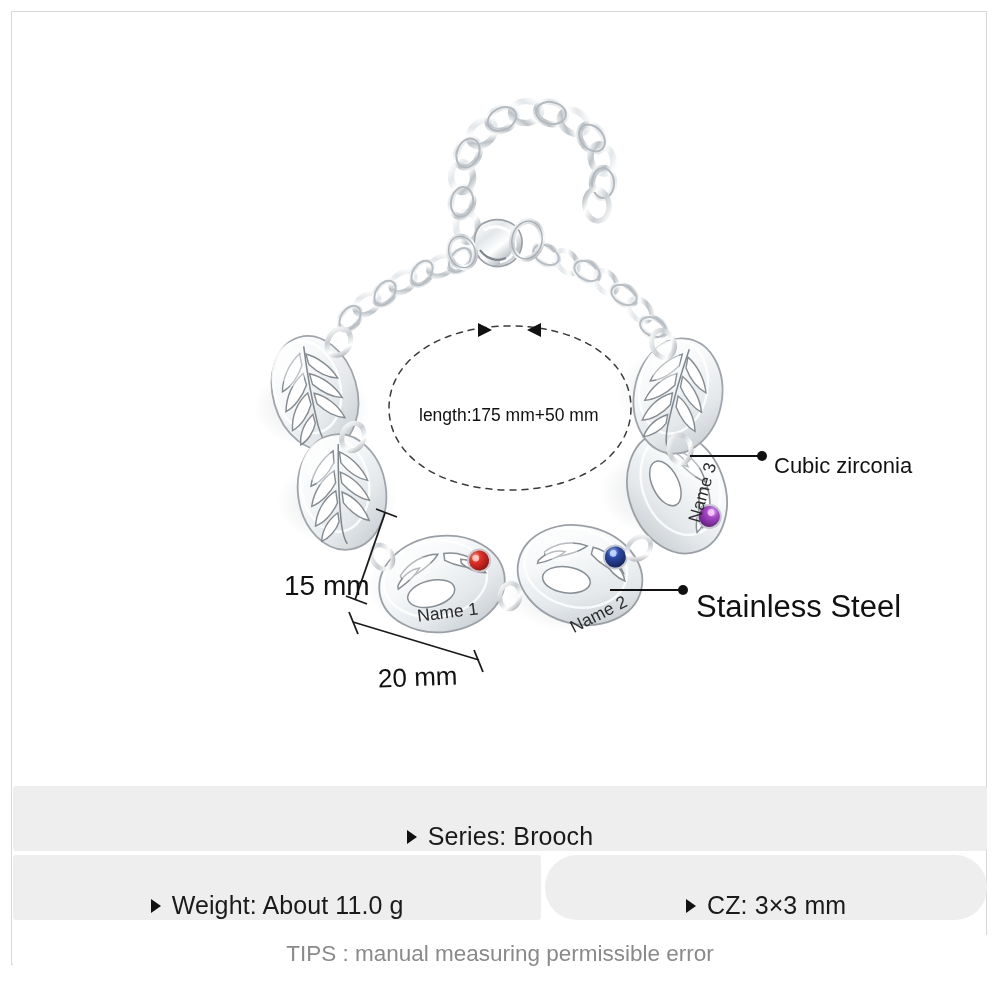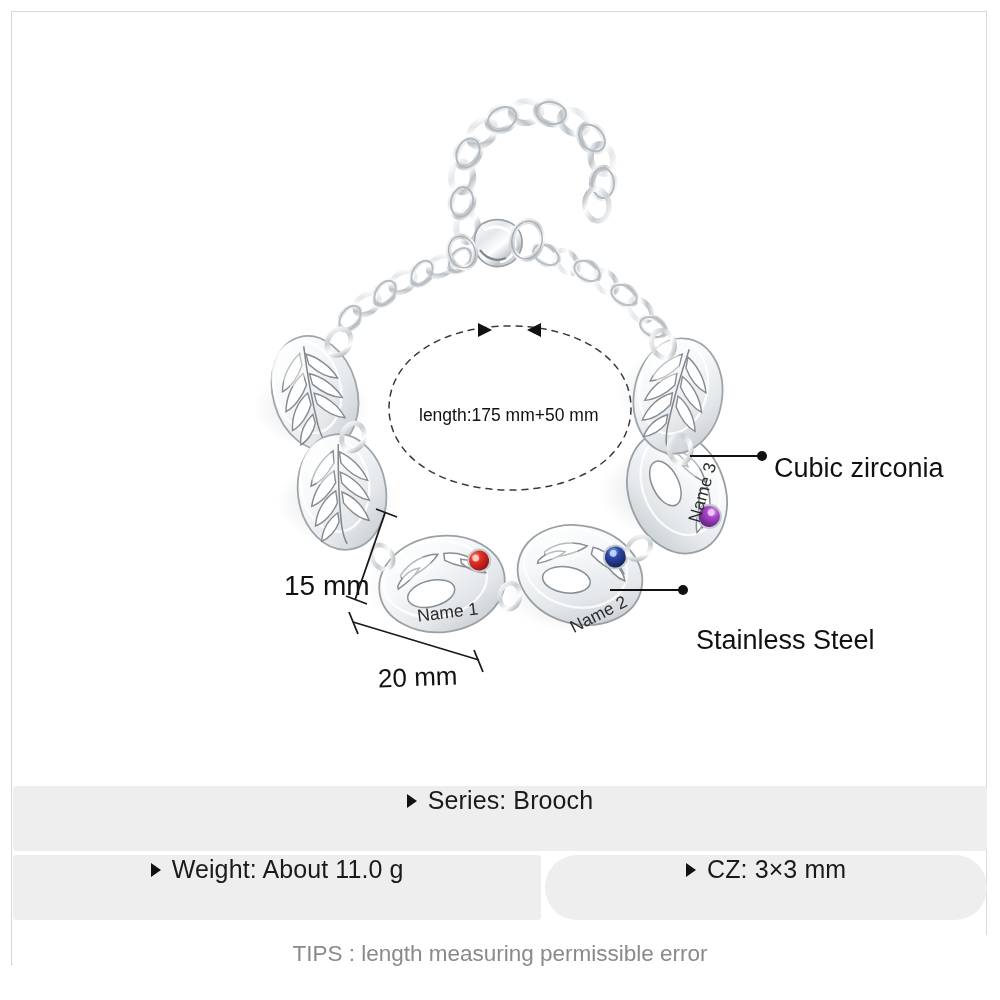--- a/index.html
+++ b/index.html
@@ -52,21 +52,21 @@
     width: 974px;
     height: 145px;
   }
   .spec-row {
     display: flex;
     width: 100%;
   }
   .spec-cell {
     background: #eeeeee;
     display: flex;
-    align-items: flex-start;
+    align-items: flex-end;
     justify-content: center;
     box-sizing: border-box;
     border-radius: 3px;
   }
   .spec-cell.full {
     width: 974px;
     height: 65px;
     margin-bottom: 4px;
   }
   .spec-cell.half-left {
@@ -113,22 +113,22 @@
     font-family: "Liberation Sans", sans-serif;
     white-space: nowrap;
   }
   
   .anno {
     position: absolute;
     font-family: "Liberation Sans", sans-serif;
     color: #111111;
     white-space: nowrap;
   }
-  #label-cz        { left: 762px; top: 441px; font-size: 27px; text-align: center; }
-  #label-steel     { left: 684px; top: 577px; font-size: 27px; margin-top: 36px; }
+  #label-cz        { left: 762px; top: 441px; font-size: 22px; text-align: center; }
+  #label-steel     { left: 684px; top: 577px; font-size: 31px; }
   #label-15mm      { left: 272px; top: 558px; font-size: 28px; }
   #label-20mm      { left: 366px; top: 650px; font-size: 26px; transform: rotate(-2deg); }
   #label-length    { left: 407px; top: 393px; font-size: 17.5px; text-align: center; }
   .charm-name {
     position: absolute;
     font-family: "Liberation Sans", sans-serif;
     color: #2b2b2b;
     white-space: nowrap;
     font-size: 17.5px;
   }
@@ -442,16 +442,16 @@
       <div class="spec-cell half-left">
         <span class="spec-text"><span class="tri-marker"></span><span>Weight: About 11.0 g</span></span>
       </div>
       <div class="spec-cell half-right">
         <span class="spec-text"><span class="tri-marker"></span><span>CZ: 3×3 mm</span></span>
       </div>
     </div>
   </div>
 
   <div id="tips-row">
-    <span id="tips-text">TIPS : length measuring permissible error</span>
+    <span id="tips-text">TIPS : manual measuring permissible error</span>
   </div>
 
 </div>
 
 </body></html>

